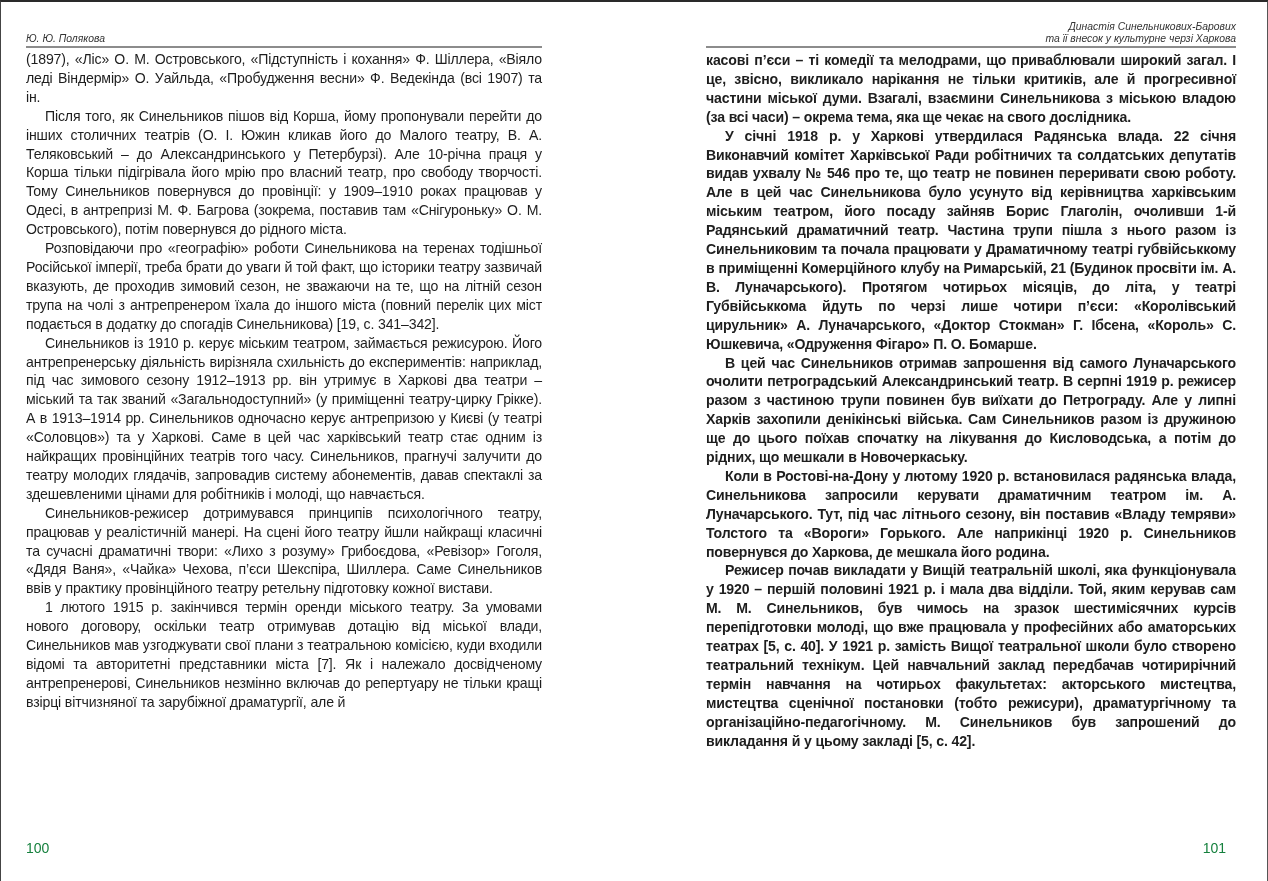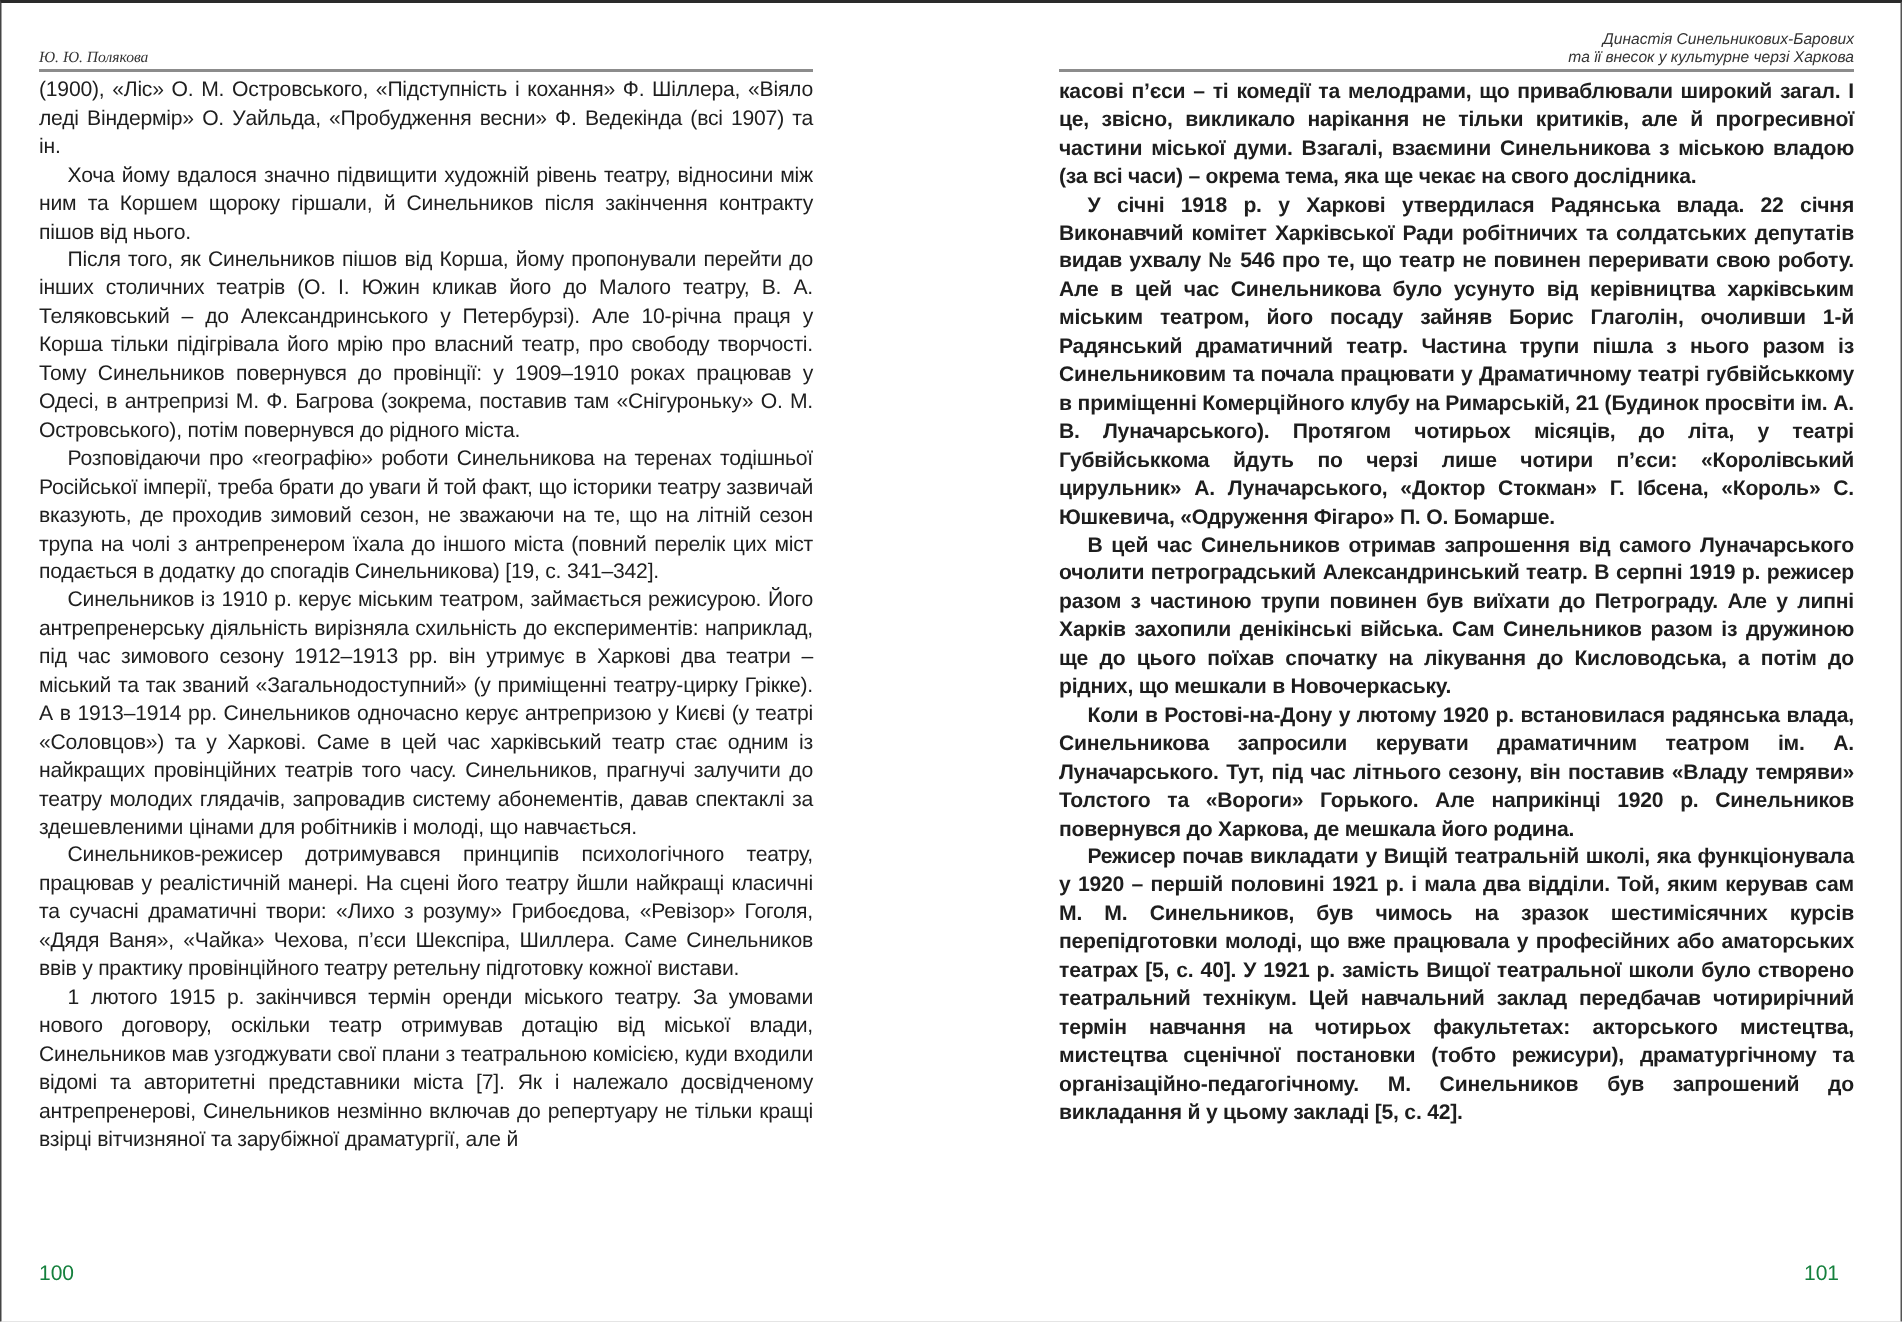--- a/index.html
+++ b/index.html
@@ -9,21 +9,21 @@
     border-top: 2px solid #2a2a2a; border-left: 1px solid #444; border-right: 2px solid #555;
     border-bottom: 1px solid #999;
   }
   .page { position: absolute; top: 0; height: 865px; }
   .page.left { left: 26px; width: 516px; }
   .page.right { left: 706px; width: 530px; }
   .running-head {
     font-family: "Liberation Sans", sans-serif; font-style: italic; font-size: 10.4px;
     color: #333; line-height: 11.5px;
   }
-  .page.left .running-head { position: absolute; top: 33px; left: 0; font-family: Liberation Serif, serif; }
+  .page.left .running-head { position: absolute; top: 33px; left: 0; }
   .page.right .running-head { position: absolute; top: 21px; right: 0; text-align: right; }
   .rule { position: absolute; left: 0; right: 0; height: 0; border-top: 2px solid #8c8c8c; }
   .page.left .rule { top: 46px; }
   .page.right .rule { top: 46px; }
   .body-text {
     position: absolute; left: 0; right: 0; top: 50px;
     font-family: "Liberation Sans", sans-serif; font-size: 14.1px; line-height: 18.9px;
     color: #1e1e1e; text-align: justify; hyphens: manual; letter-spacing: -0.15px;
   }
   .page.right .body-text { top: 51px; font-weight: bold; }
@@ -38,22 +38,21 @@
 </style>
 </head>
 <body>
 
 <div class="frame"></div>
 
 <div class="page left">
   <div class="running-head">Ю. Ю. Полякова</div>
   <div class="rule"></div>
   <div class="body-text">
-    <p>(1900), «Ліс» О. М. Островського, «Підступність і кохання» Ф. Шіллера, «Віяло леді Віндермір» О. Уайльда, «Пробудження весни» Ф. Ведекінда (всі 1907) та ін.</p>
-    <p class="indent">Хоча йому вдалося значно підвищити художній рівень театру, відносини між ним та Коршем щороку гіршали, й Синельников після закінчення контракту пішов від нього.</p>
+    <p>(1897), «Ліс» О. М. Островського, «Підступність і кохання» Ф. Шіллера, «Віяло леді Віндермір» О. Уайльда, «Пробудження весни» Ф. Ведекінда (всі 1907) та ін.</p>
     <p class="indent">Після того, як Синельников пішов від Корша, йому пропонували перейти до інших столичних театрів (О. І. Южин кликав його до Малого театру, В. А. Теляковський – до Александринського у Петербурзі). Але 10-річна праця у Корша тільки підігрівала його мрію про власний театр, про свободу творчості. Тому Синельников повернувся до провінції: у 1909–1910 роках працював у Одесі, в антрепризі М. Ф. Багрова (зокрема, поставив там «Снігуроньку» О. М. Островського), потім повернувся до рідного міста.</p>
     <p class="indent">Розповідаючи про «географію» роботи Синельникова на теренах тодішньої Російської імперії, треба брати до уваги й той факт, що історики театру зазвичай вказують, де проходив зимовий сезон, не зважаючи на те, що на літній сезон трупа на чолі з антрепренером їхала до іншого міста (повний перелік цих міст подається в додатку до спогадів Синельникова) [19, с. 341–342].</p>
     <p class="indent">Синельников із 1910 р. керує міським театром, займається режисурою. Його антрепренерську діяльність вирізняла схильність до експериментів: наприклад, під час зимового сезону 1912–1913 рр. він утримує в Харкові два театри – міський та так званий «Загальнодоступний» (у приміщенні театру-цирку Грікке). А в 1913–1914 рр. Синельников одночасно керує антрепризою у Києві (у театрі «Соловцов») та у Харкові. Саме в цей час харківський театр стає одним із найкращих провінційних театрів того часу. Синельников, прагнучі залучити до театру молодих глядачів, запровадив систему абонементів, давав спектаклі за здешевленими цінами для робітників і молоді, що навчається.</p>
     <p class="indent">Синельников-режисер дотримувався принципів психологічного театру, працював у реалістичній манері. На сцені його театру йшли найкращі класичні та сучасні драматичні твори: «Лихо з розуму» Грибоєдова, «Ревізор» Гоголя, «Дядя Ваня», «Чайка» Чехова, п’єси Шекспіра, Шиллера. Саме Синельников ввів у практику провінційного театру ретельну підготовку кожної вистави.</p>
     <p class="indent">1 лютого 1915 р. закінчився термін оренди міського театру. За умовами нового договору, оскільки театр отримував дотацію від міської влади, Синельников мав узгоджувати свої плани з театральною комісією, куди входили відомі та авторитетні представники міста [7]. Як і належало досвідченому антрепренерові, Синельников незмінно включав до репертуару не тільки кращі взірці вітчизняної та зарубіжної драматургії, але й</p>
   </div>
   <div class="folio">100</div>
 </div>
 
 <div class="page right">

